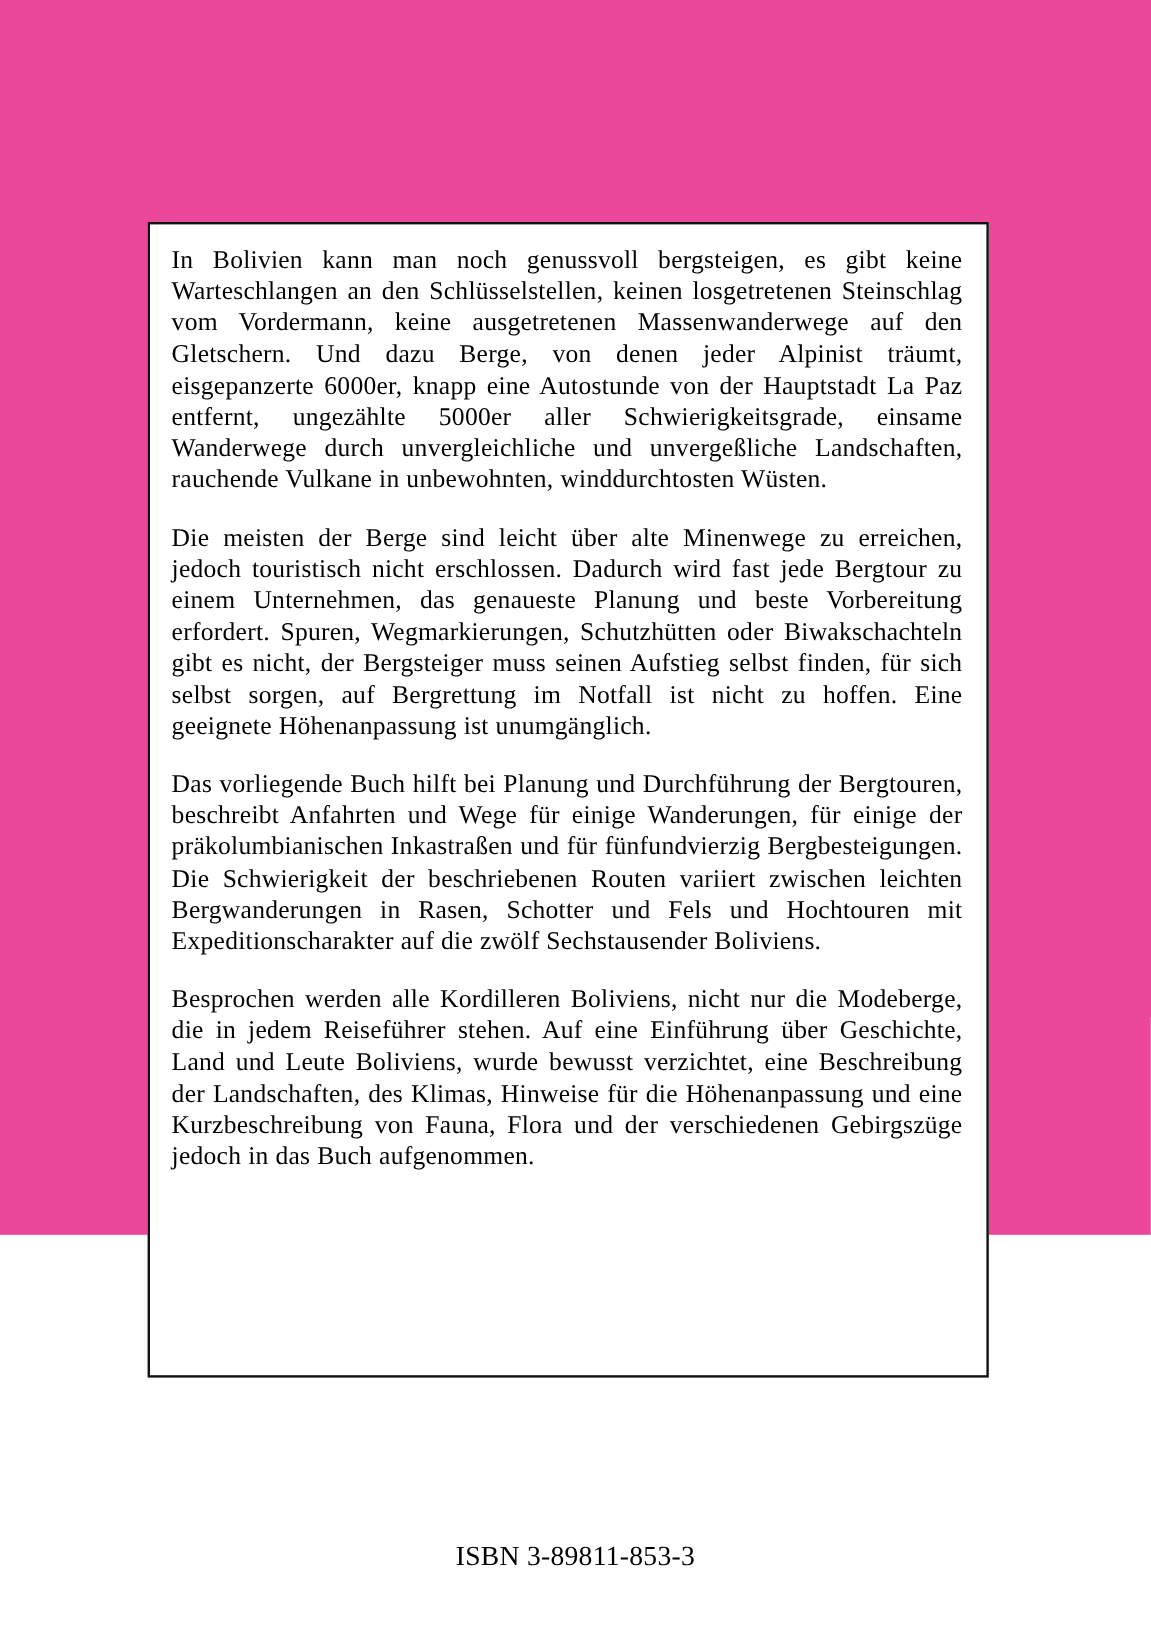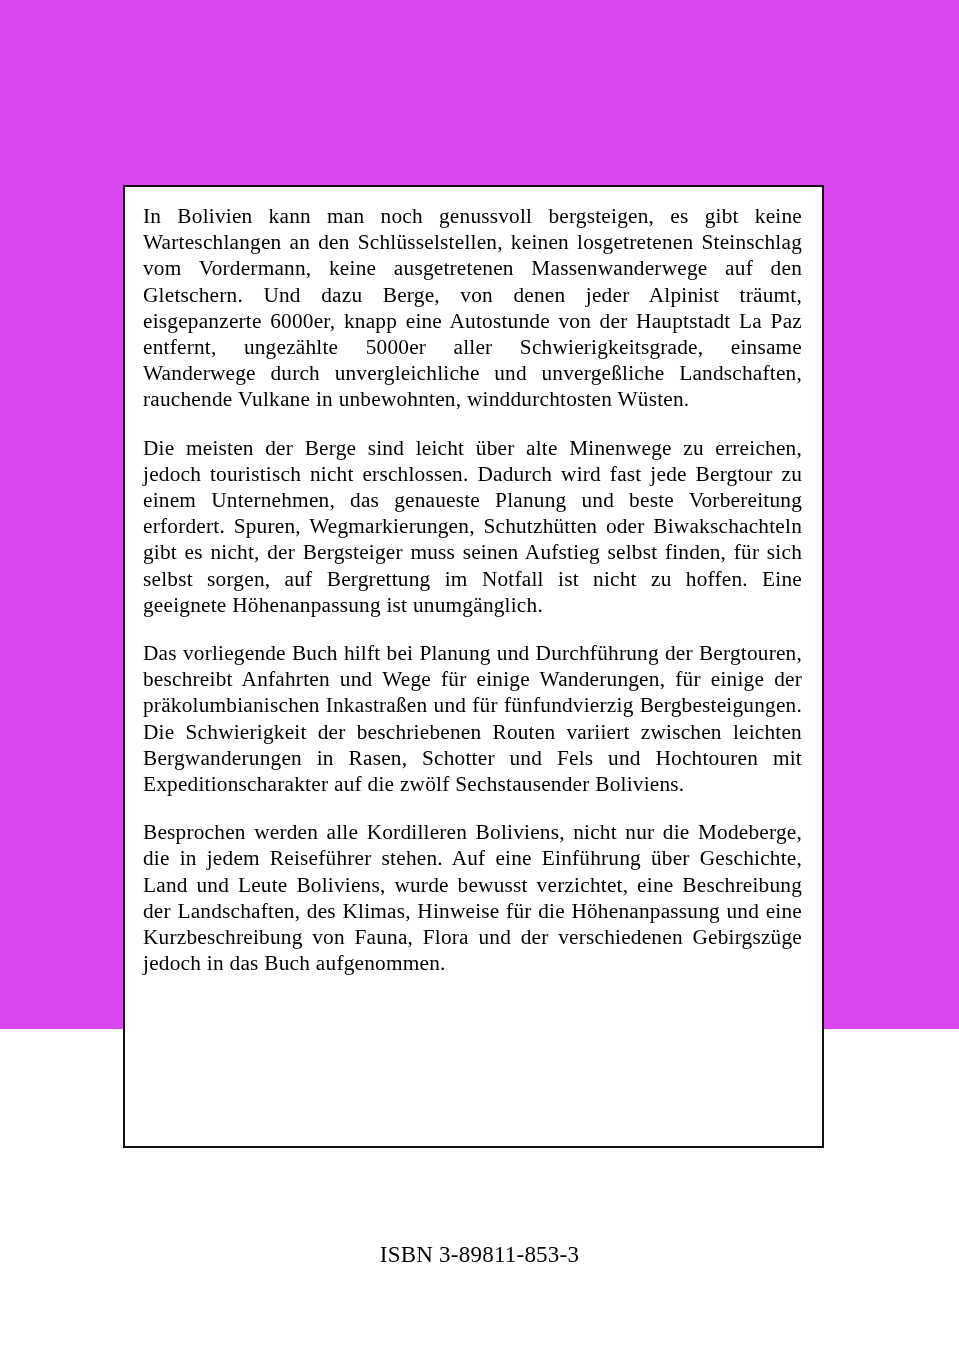--- a/index.html
+++ b/index.html
@@ -14,21 +14,21 @@
     font-family: "Liberation Serif", "DejaVu Serif", serif;
     color: #000000;
     overflow: hidden;
   }
 
   #page {
     position: absolute;
     left: 0; top: 0;
     width: 959px;
     height: 1029px;
-    background: #d946ef;
+    background: #ec4899;
   }
 
   
   #blurb-box {
     position: absolute;
     left: 123px;
     top: 185px;
     width: 701px;      
     height: 963px;     
     box-sizing: border-box;
@@ -52,21 +52,21 @@
     word-spacing: 0.01em;
   }
   p.blurb:last-child {
     margin-bottom: 0;
   }
 
   
   #isbn-line {
     position: absolute;
     left: 0;
-    top: 1241px;
+    top: 1283px;
     width: 959px;
     text-align: center;
     font-size: 23px;
     line-height: 28px;
     letter-spacing: 0.01em;
   }
 </style>
 </head>
 <body>
 

